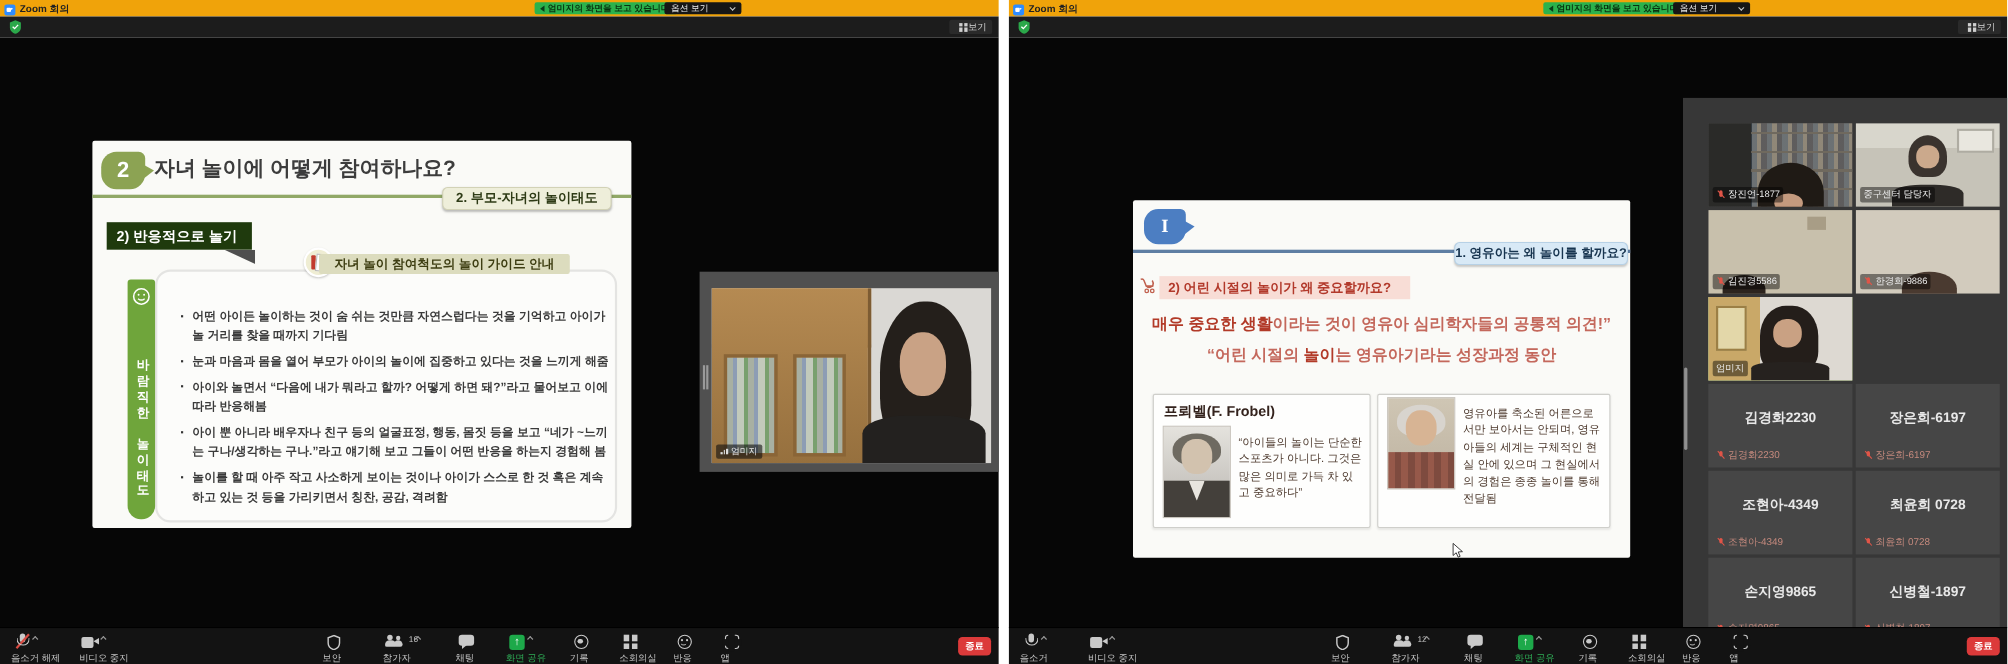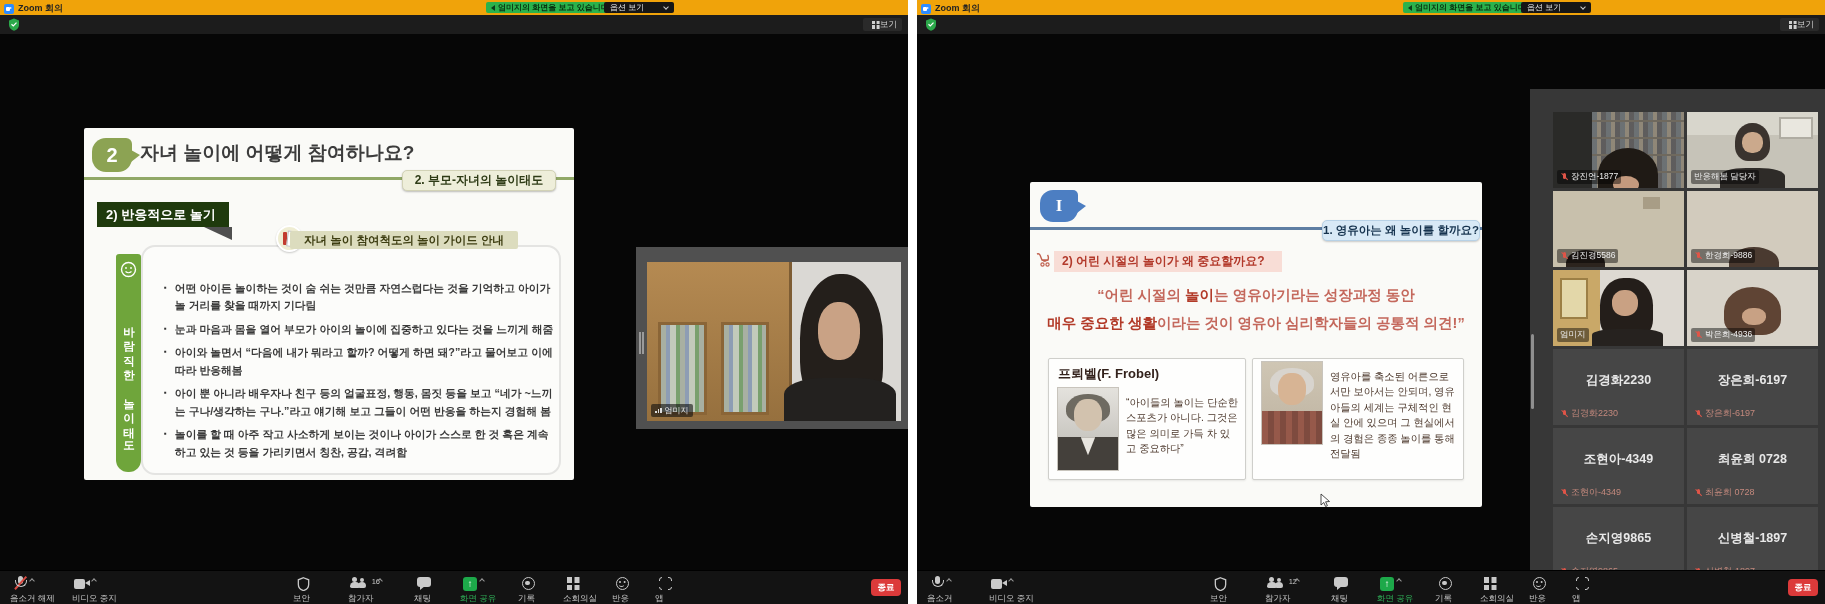--- a/index.html
+++ b/index.html
@@ -433,22 +433,22 @@
         <div class="ruleR"></div>
         <div class="tabR">1. 영유아는 왜 놀이를 할까요?</div>
         <svg class="stroller" width="17" height="17" viewBox="0 0 17 17">
             <path d="M2 3 Q4 2 5 4 L7 9 H13 Q14 6 12.5 4" fill="none" stroke="#C0604E" stroke-width="1.4"></path>
             <path d="M7 9 Q9 12 13 9" fill="#C0604E" stroke="#C0604E"></path>
             <circle cx="7.5" cy="13.5" r="1.6" fill="none" stroke="#C0604E" stroke-width="1.2"></circle>
             <circle cx="12.5" cy="13.5" r="1.6" fill="none" stroke="#C0604E" stroke-width="1.2"></circle>
           </svg>
         <div class="secR">2) 어린 시절의 놀이가 왜 중요할까요?</div>
         <div class="quote">
+          <div><span class="q-em">매우 중요한 생활</span><span>이라는 것이 영유아 심리학자들의 공통적 의견!”</span></div>
           <div><span>“어린 시절의 </span><span class="q-em">놀이</span><span>는 영유아기라는 성장과정 동안</span></div>
-          <div><span class="q-em">매우 중요한 생활</span><span>이라는 것이 영유아 심리학자들의 공통적 의견!”</span></div>
         </div>
         <div class="card card1">
           <div class="card-title">프뢰벨(F. Frobel)</div>
           <div class="card-row">
             <div class="portrait pt-froebel">
                 <div class="p-hair"></div>
                 <div class="p-face"></div>
                 <div class="p-body"></div>
               </div>
             <div class="card-quote">“아이들의 놀이는 단순한 스포츠가 아니다. 그것은 많은 의미로 가득 차 있고 중요하다”</div>
@@ -485,21 +485,21 @@
             </div>
         </div>
         <div class="tile" style="left:157px;top:23px">
           <div class="vph t-gu">
               <div class="win2"></div>
               <div class="hd"></div>
               <div class="fc"></div>
               <div class="bd"></div>
             </div>
           <div class="tlabel2">
-              <span>반응해봄 담당자</span>
+              <span>중구센터 담당자</span>
             </div>
         </div>
         <div class="tile" style="left:23px;top:102px">
           <div class="vph t-kim">
               <div class="win2"></div>
               <div class="hd"></div>
             </div>
           <div class="tlabel2">
               <span class="mic-off"></span>
               <span>김진경5586</span>
@@ -518,30 +518,20 @@
           <div class="vph t-um">
               <div class="win2"></div>
               <div class="hd"></div>
               <div class="fc"></div>
               <div class="bd"></div>
             </div>
           <div class="tlabel2">
               <span>엄미지</span>
             </div>
         </div>
-        <div class="tile" style="left:157px;top:181px">
-          <div class="vph t-park">
-              <div class="hd"></div>
-              <div class="fc"></div>
-            </div>
-          <div class="tlabel2">
-              <span class="mic-off"></span>
-              <span>박은희-4936</span>
-            </div>
-        </div>
 
         <div class="tile novideo" style="left:23px;top:260px">
           <div class="cname">김경화2230</div>
           <div class="tlabel2">
               <span class="mic-off"></span>
               <span>김경화2230</span>
             </div>
         </div>
         <div class="tile novideo" style="left:157px;top:260px">
           <div class="cname">장은희-6197</div>

